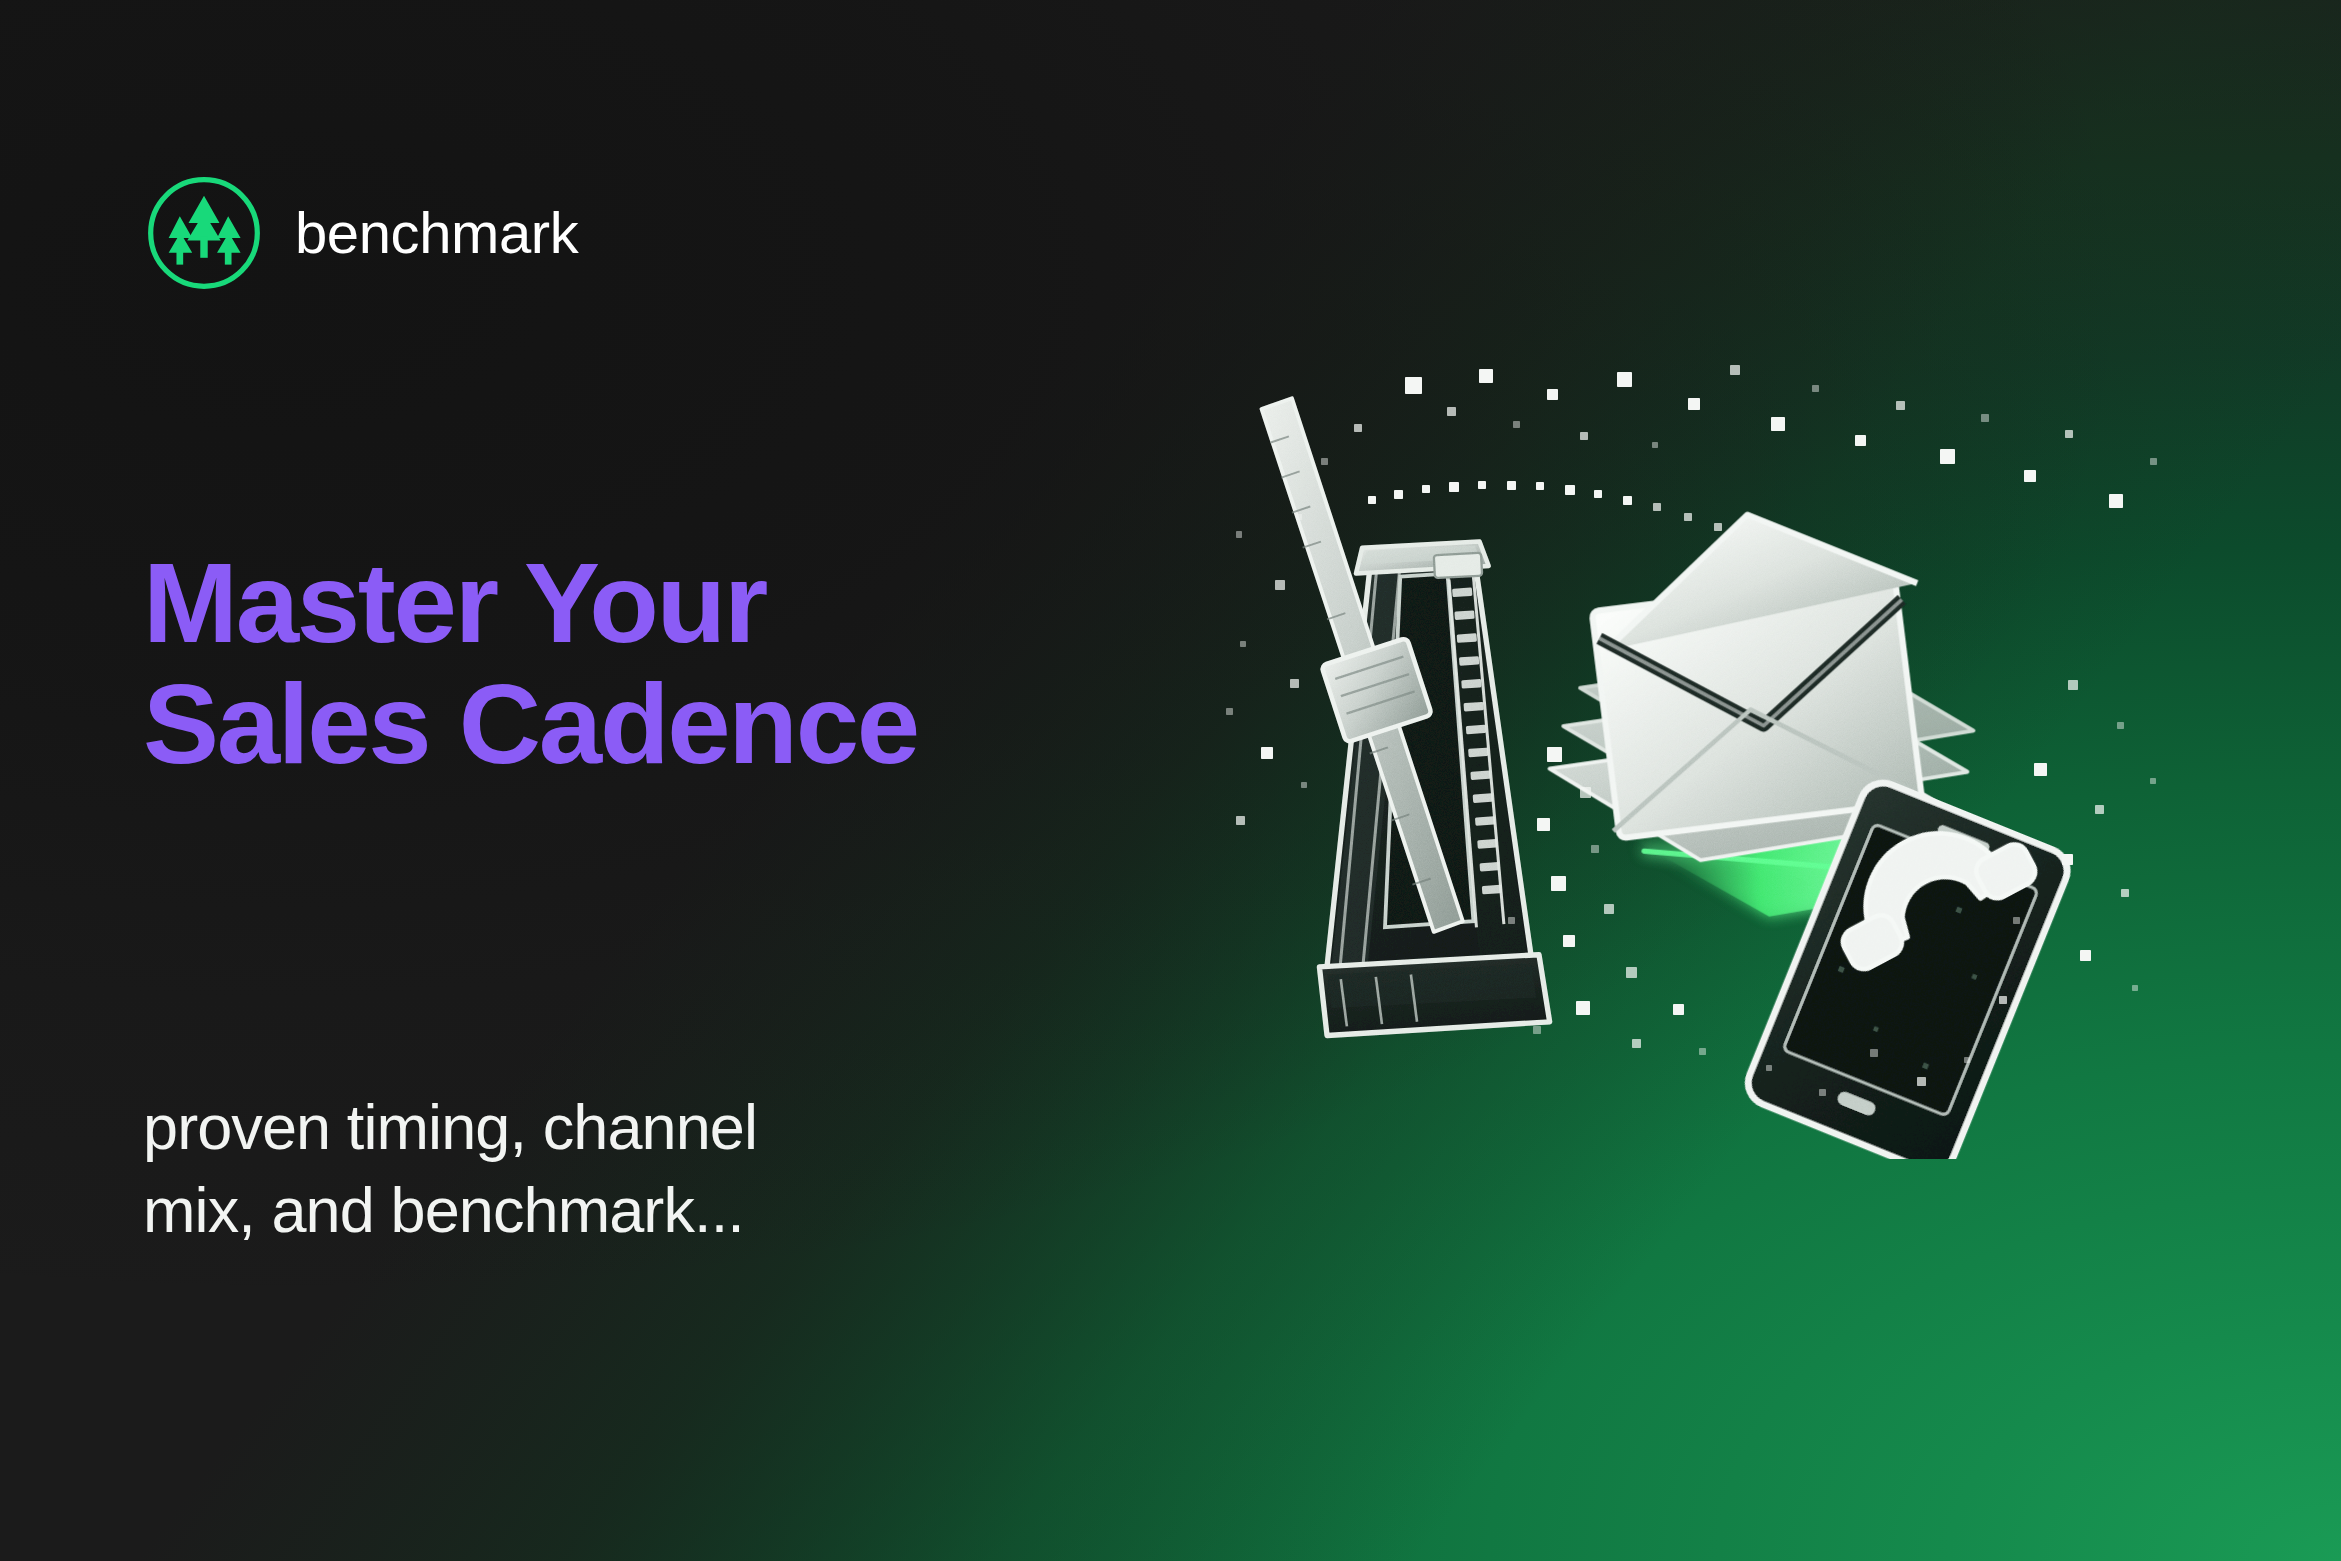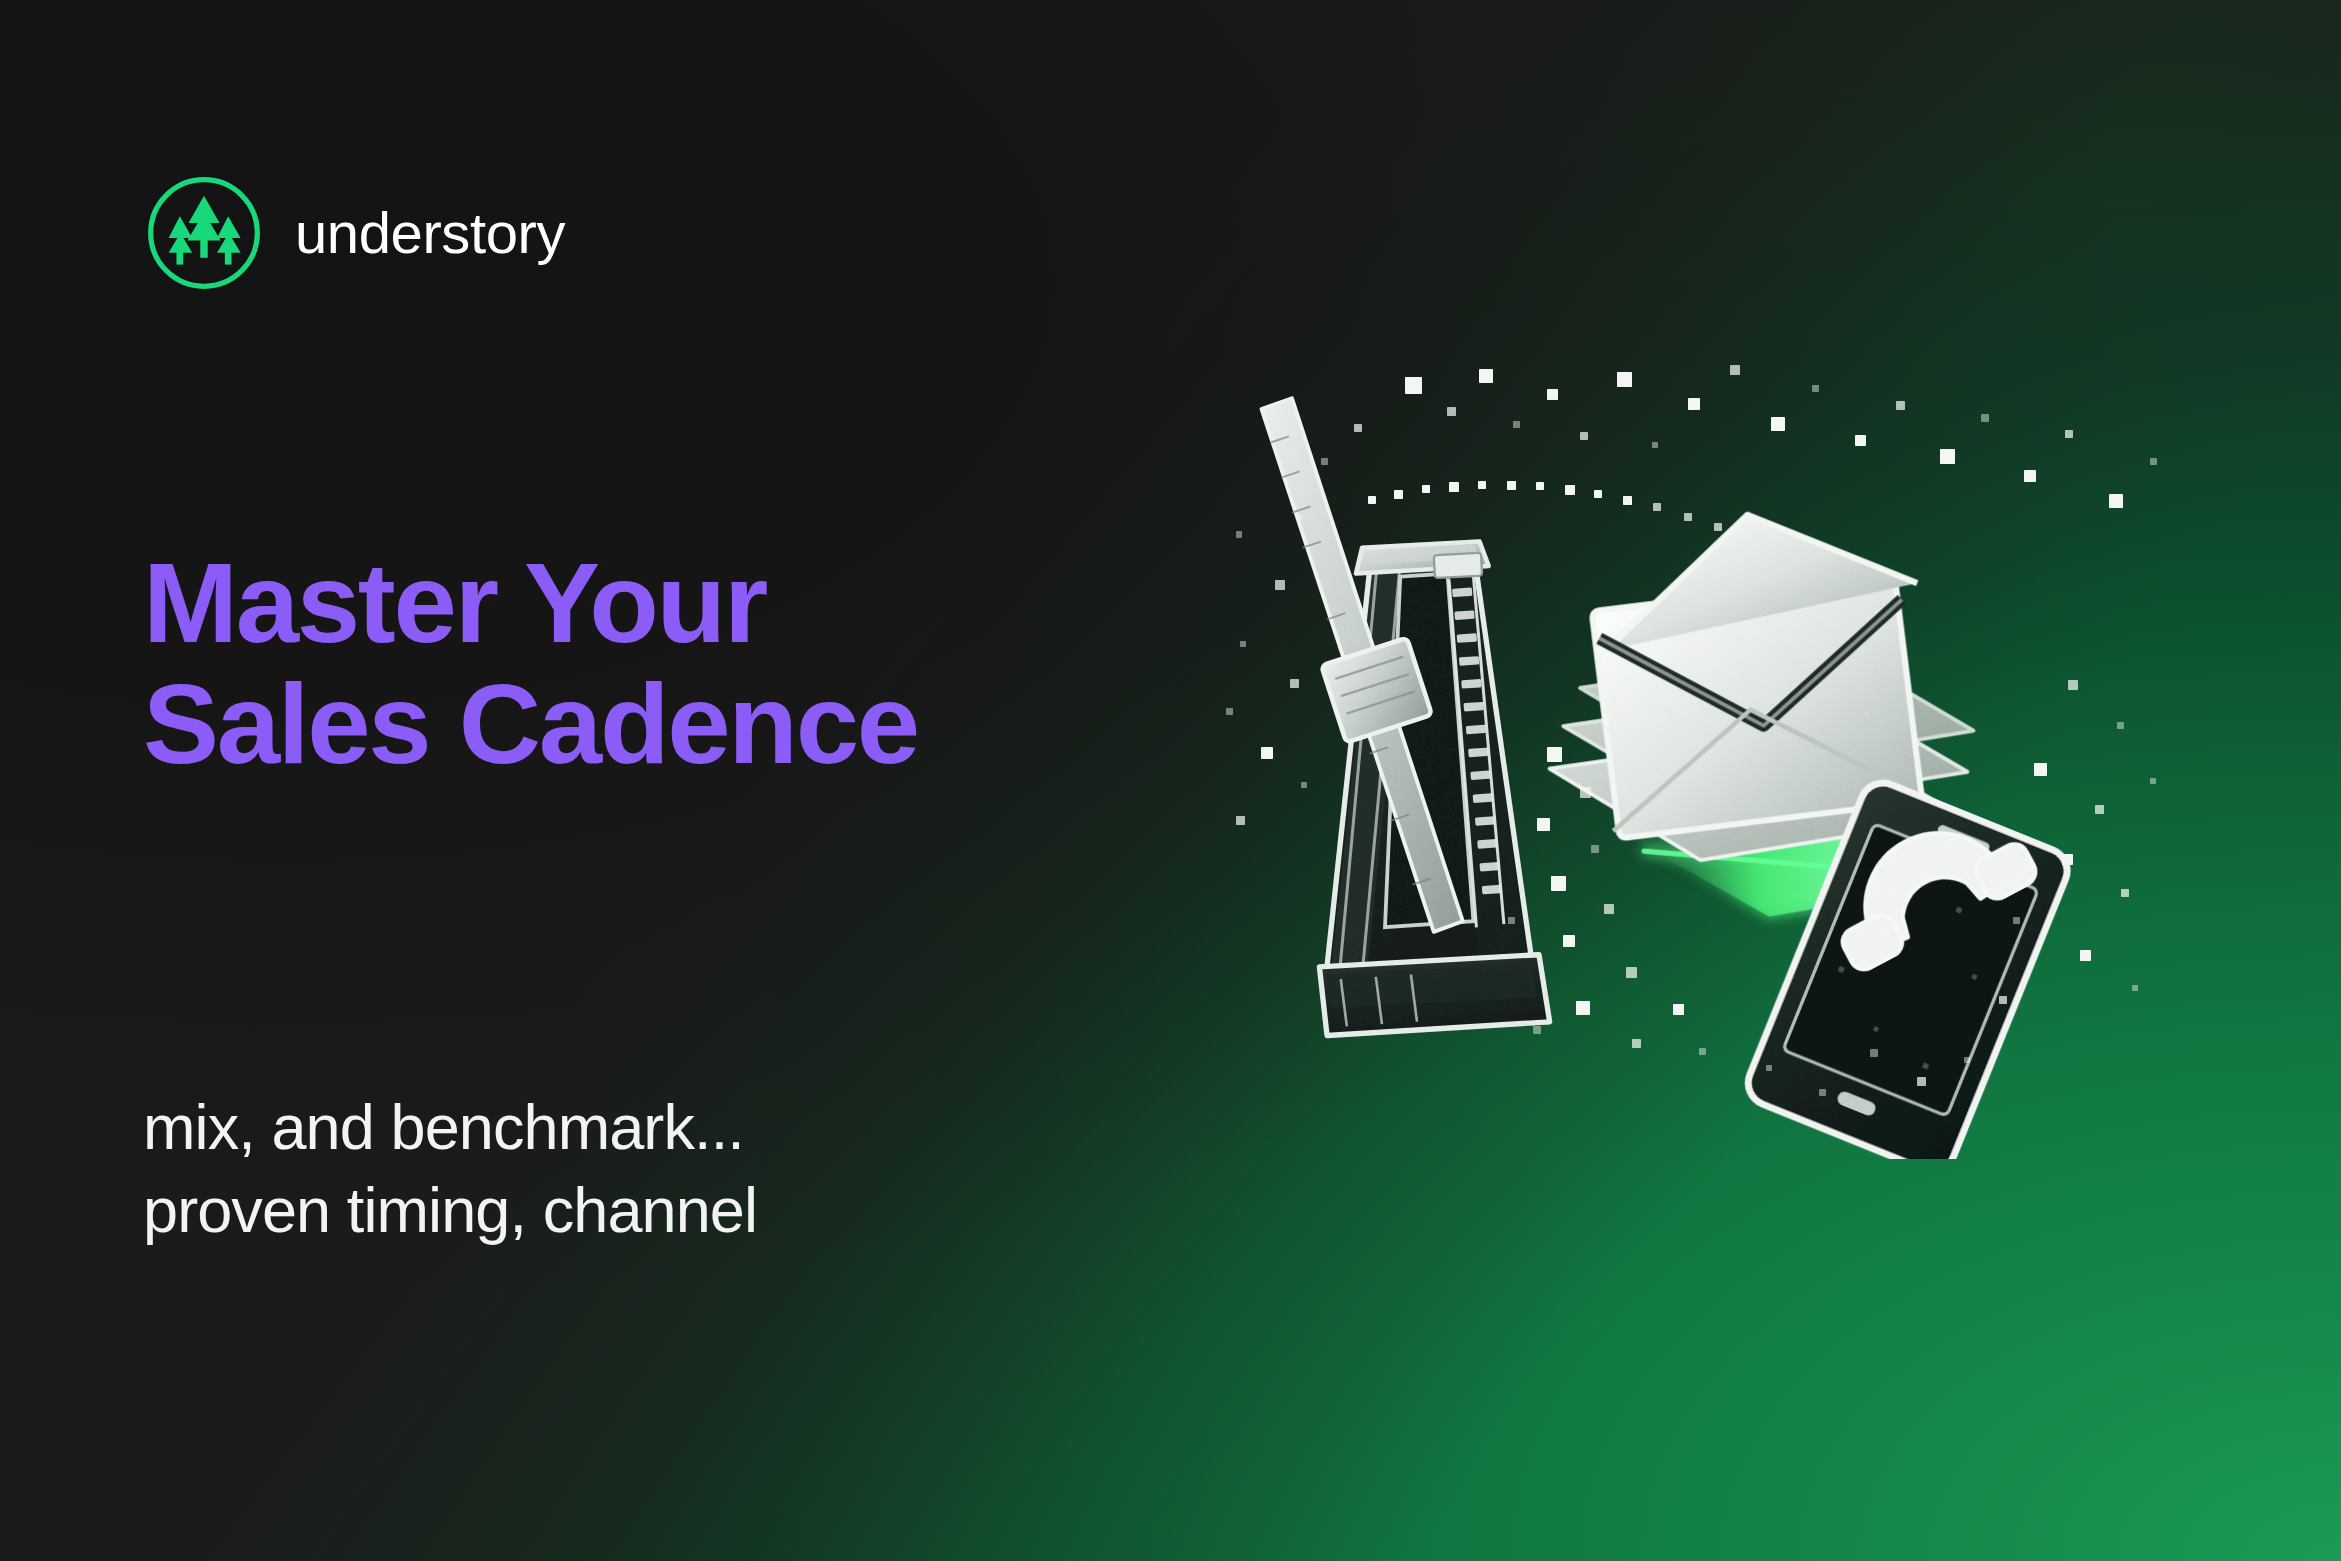--- a/index.html
+++ b/index.html
@@ -143,31 +143,31 @@
         <path d="M69.5 36.5 L79.5 54 L72.5 54 L79.5 66 L60.5 66 L67.5 54 L60.5 54 Z"></path>
         <rect x="66.8" y="63" width="5.4" height="12.5"></rect>
       </g>
 
       <g fill="#18d97a">
         <path d="M50 20 L62.5 42 L55 42 L63.5 56 L36.5 56 L45 42 L37.5 42 Z"></path>
         <rect x="47" y="53" width="6" height="17"></rect>
       </g>
     </svg>
 
-    <span class="logo-word">understory</span>
+    <span class="logo-word">benchmark</span>
   </div>
 
   <h1 class="headline">
     <span class="hl-line">Master Your</span>
     <span class="hl-line">Sales Cadence</span>
   </h1>
 
   <p class="subtitle">
+    <span class="sub-line">proven timing, channel</span>
     <span class="sub-line">mix, and benchmark...</span>
-    <span class="sub-line">proven timing, channel</span>
   </p>
 
   <div class="illustration">
 
     <svg class="ill-svg" viewBox="0 0 1330 1060" preserveAspectRatio="xMidYMid meet">
       <defs>
         <linearGradient id="metalFace" x1="0" y1="0" x2="1" y2="1">
           <stop offset="0%" stop-color="#eef1ee"></stop>
           <stop offset="45%" stop-color="#cfd6d2"></stop>
           <stop offset="100%" stop-color="#9aa6a0"></stop>

